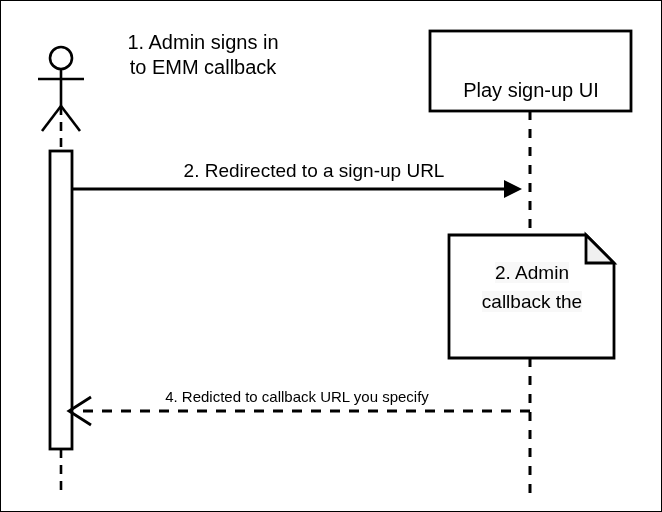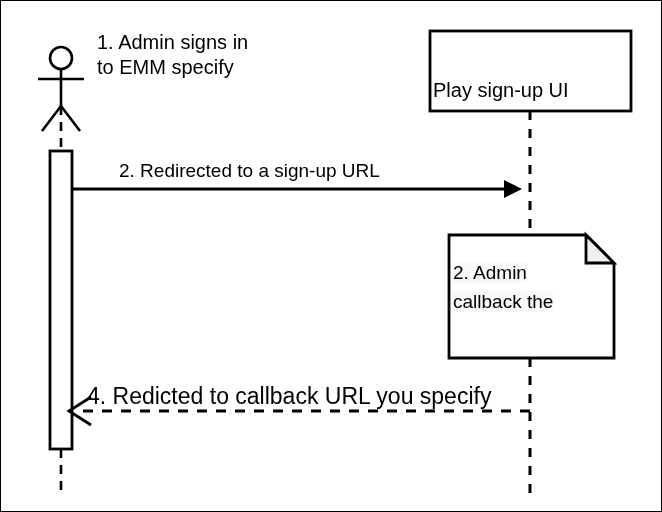--- a/index.html
+++ b/index.html
@@ -25,39 +25,39 @@
     top: 0;
     width: 662px;
     height: 512px;
   }
   .lbl {
     position: absolute;
     color: #000000;
     font-family: "Liberation Sans", sans-serif;
     white-space: pre;
     line-height: 25px;
-    text-align: left;
+    text-align: center;
   }
   .lbl-actor {
     left: 96px;
     top: 29px;
     width: 212px;
     font-size: 20px;
   }
   .lbl-msg2 {
     left: 118px;
     top: 157px;
     width: 390px;
     font-size: 19px;
   }
   .lbl-msg4 {
     left: 86px;
     top: 383px;
     width: 420px;
-    font-size: 23px;
+    font-size: 15px;
   }
   .lbl-box {
     left: 432px;
     top: 57px;
     width: 196px;
     font-size: 20px;
     margin-top: 20px;
   }
   .lbl-note {
     left: 452px;
@@ -108,21 +108,21 @@
       <line x1="529" y1="410" x2="75" y2="410" stroke="#000000" stroke-width="2.8" stroke-dasharray="10 9"></line>
       <polyline points="90,396 68,410 90,424" fill="none" stroke="#000000" stroke-width="2.8"></polyline>
     </g>
 
     <g>
       <path d="M 448 234 L 585 234 L 613 262 L 613 357 L 448 357 Z" fill="#ffffff" stroke="#000000" stroke-width="2.8" stroke-linejoin="miter"></path>
       <path d="M 585 234 L 613 262 L 585 262 Z" fill="#f0f0f0" stroke="#000000" stroke-width="2.8" stroke-linejoin="miter"></path>
     </g>
   </svg>
 
-  <div class="lbl lbl-actor"><span>1. Admin signs in</span><br><span>to EMM specify</span></div>
+  <div class="lbl lbl-actor"><span>1. Admin signs in</span><br><span>to EMM callback</span></div>
 
   <div class="lbl lbl-box">Play sign-up UI</div>
 
   <div class="lbl lbl-msg2">2. Redirected to a sign-up URL</div>
 
   <div class="lbl lbl-msg4">4. Redicted to callback URL you specify</div>
 
   <div class="lbl lbl-note"><span>2. Admin</span><br><span>callback the</span><br></div>
 
 </div>

